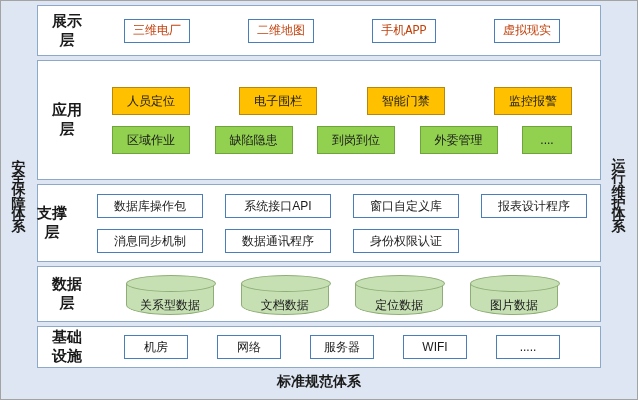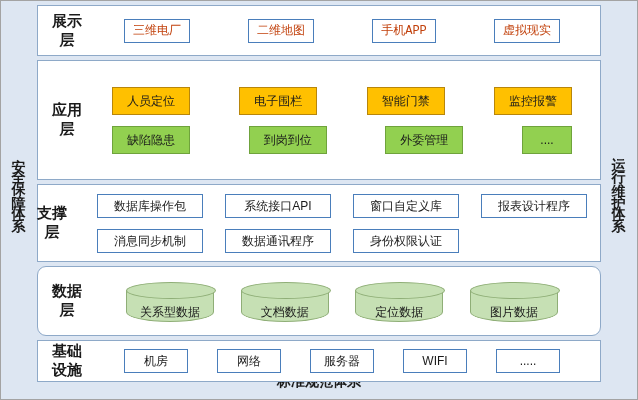--- a/index.html
+++ b/index.html
@@ -59,21 +59,21 @@
   }
   .box.red    { color:#c2410c;font-family:Liberation Mono, monospace; }
   .box.yellow { background:#ffc000; border-color:#b8860b; min-width:78px; padding:6px 8px; }
   .box.green  { background:#92d050; border-color:#6fa33c; min-width:78px; padding:6px 8px; }
   .box.green.small { min-width:50px; }
   .box.support { width:106px; }
   
   .layer.presentation   { height:51px; }
   .layer.application    { height:120px; }
   .layer.support-layer  { height:78px;justify-content:center; }
-  .layer.data-layer     { height:70px;border-radius:9px; }
+  .layer.data-layer     { height:56px; }
   .layer.infrastructure { height:42px; }
   
   .cyl-row { display:flex; justify-content:space-between; padding:0 26px; }
   .cylinder {
     position:relative; width:88px; height:32px; margin-top:10px;
     background:#c6e0b4; border:1px solid #8fae77; border-top:none;
     border-radius:0 0 44px 44px / 0 0 10px 10px;
     display:flex; align-items:flex-end; justify-content:center;
   }
   .cylinder::before {
@@ -115,20 +115,21 @@
     <div class="layer application">
       <div class="layer-label">应用层</div>
       <div class="layer-content">
         <div class="box-row">
           <div class="box yellow">人员定位</div>
           <div class="box yellow">电子围栏</div>
           <div class="box yellow">智能门禁</div>
           <div class="box yellow">监控报警</div>
         </div>
         <div class="box-row">
+          <div class="box green">区域作业</div>
           <div class="box green">缺陷隐患</div>
           <div class="box green">到岗到位</div>
           <div class="box green">外委管理</div>
           <div class="box green small">....</div>
         </div>
       </div>
     </div>
 
     <div class="layer support-layer">
       <div class="layer-label">支撑层</div>

